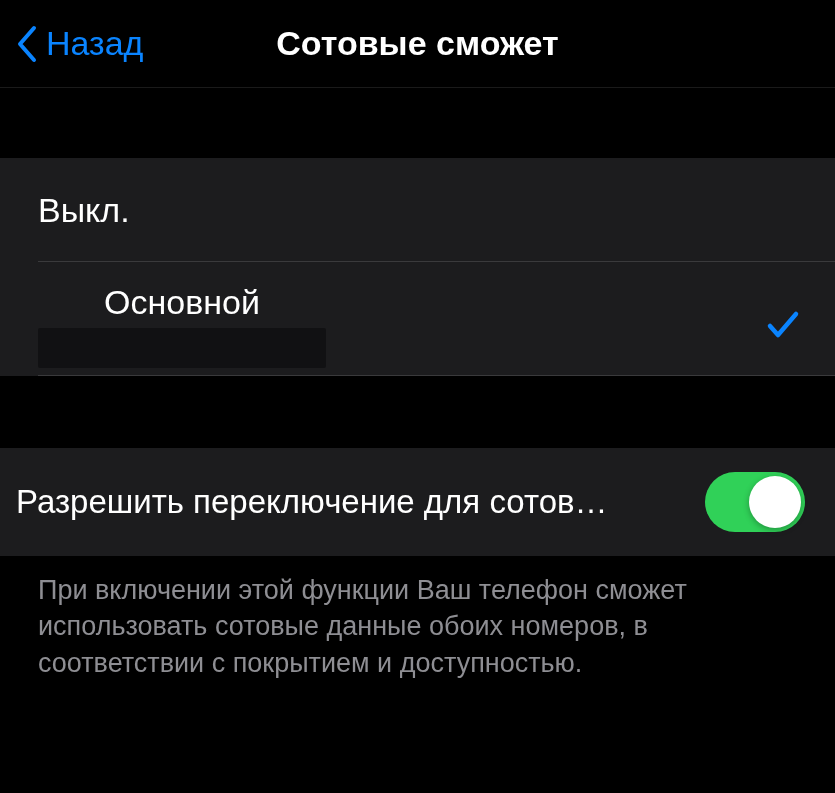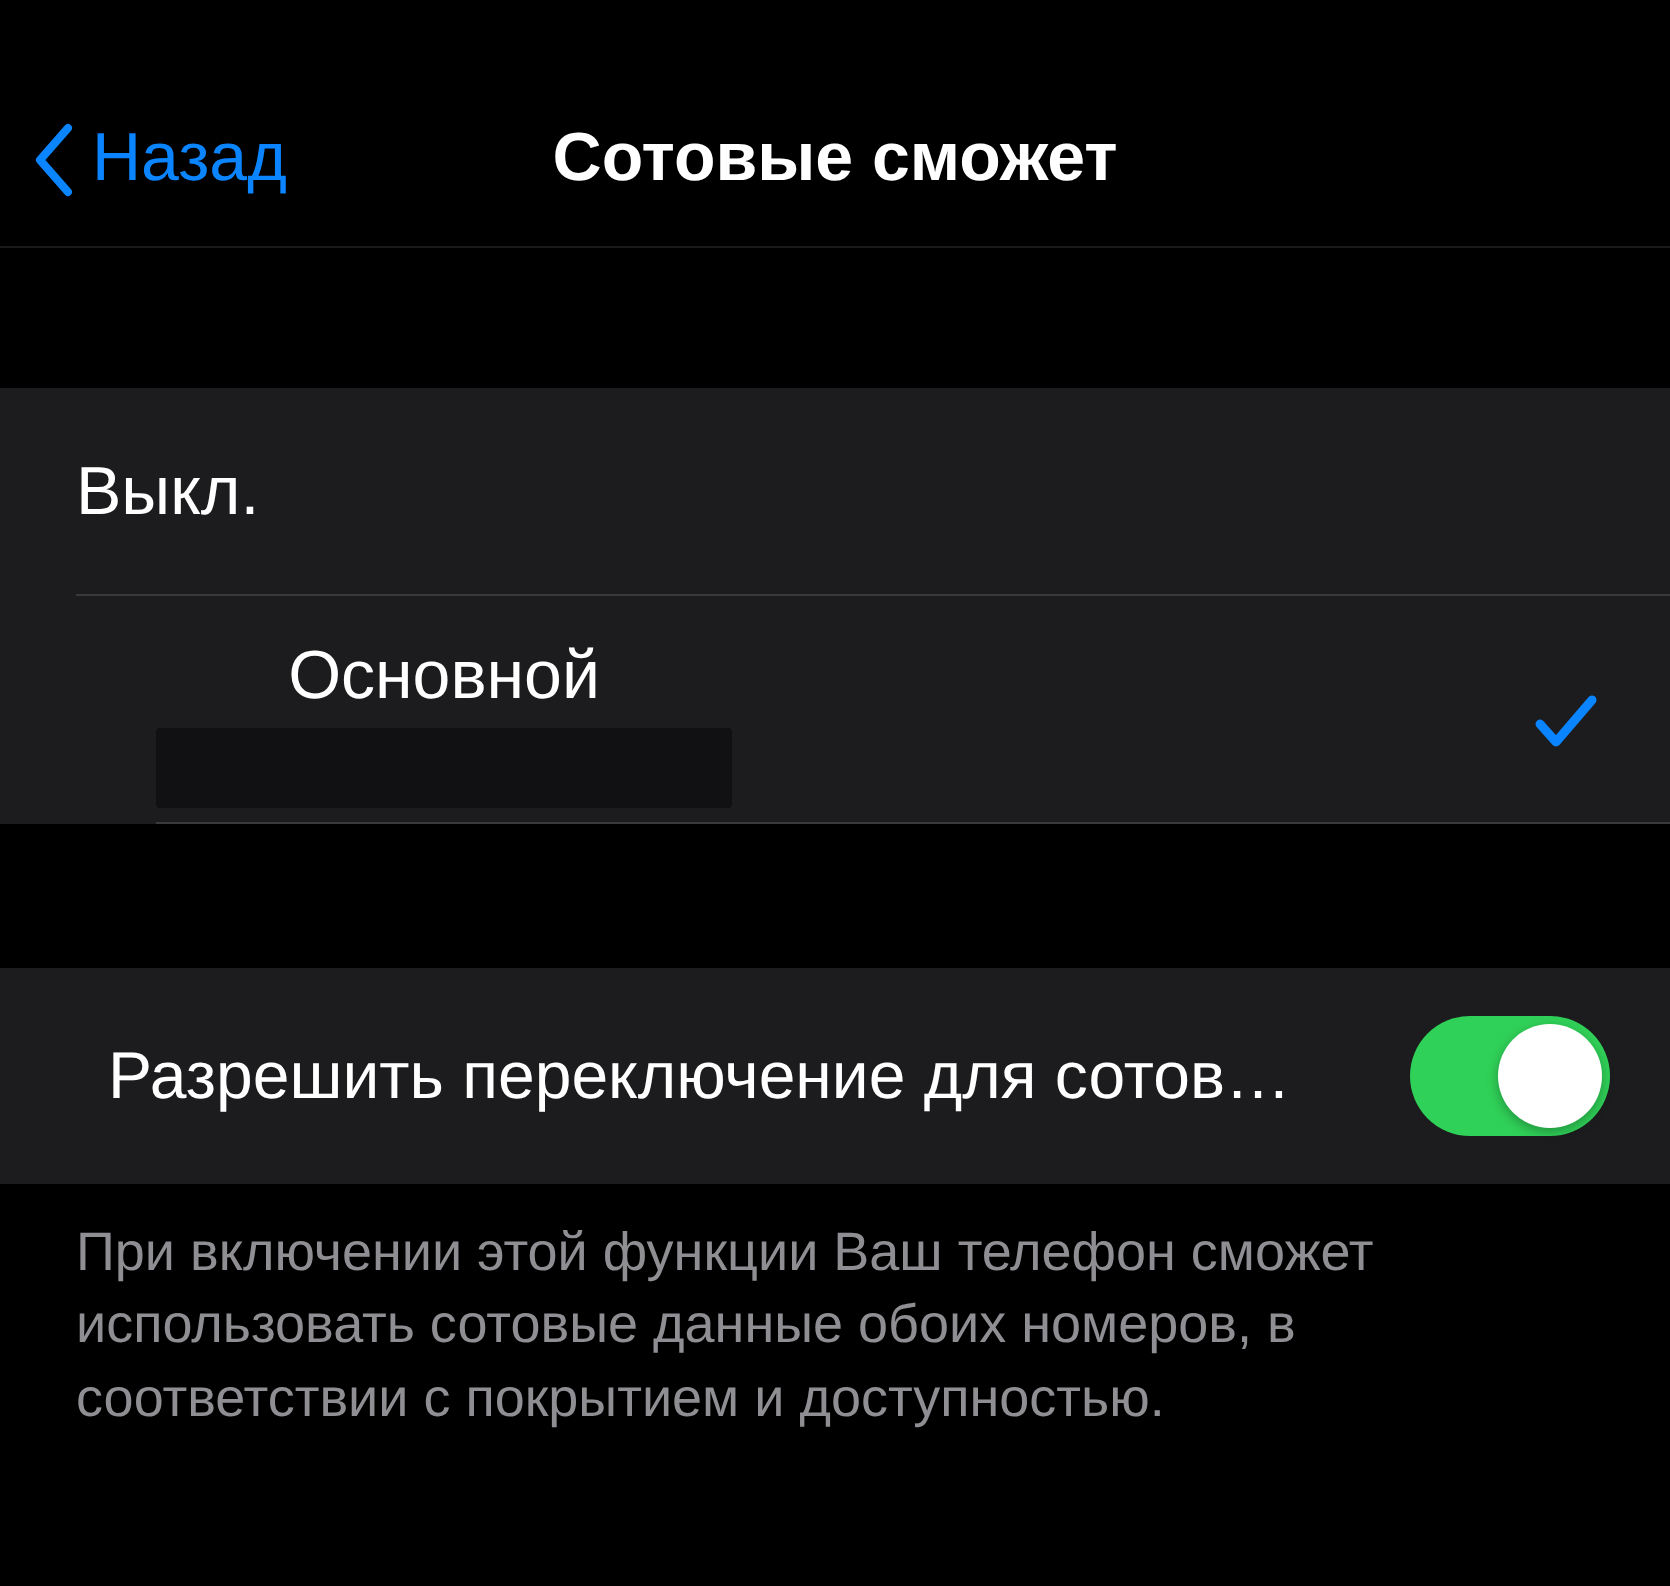--- a/index.html
+++ b/index.html
@@ -16,21 +16,20 @@
       color: #ffffff;
       overflow: hidden;
     }
     .navbar {
       display: flex;
       align-items: center;
       height: 88px;
       position: relative;
       background: #000000;
       border-bottom: 1px solid #1a1a1a;
-      margin-top: 36px;
     }
     .back-button {
       display: flex;
       align-items: center;
       padding-left: 14px;
       cursor: pointer;
       height: 100%;
     }
     .chevron-left {
       width: 24px;
@@ -73,21 +72,20 @@
       justify-content: space-between;
       min-height: 104px;
       padding: 0 34px 0 38px;
       position: relative;
       cursor: pointer;
     }
     .list-row.with-sub {
       min-height: 114px;
       padding-top: 18px;
       padding-bottom: 6px;
-      margin-left: 40px;
     }
     .row-separator {
       position: absolute;
       bottom: 0;
       left: 38px;
       right: 0;
       height: 1px;
       background: #3a3a3c;
     }
     .row-label {
@@ -114,21 +112,21 @@
       stroke-width: 4.5;
       fill: none;
       stroke-linecap: round;
       stroke-linejoin: round;
     }
     .toggle-row {
       display: flex;
       align-items: center;
       justify-content: space-between;
       height: 108px;
-      padding: 0 30px 0 54px;
+      padding: 0 30px 0 16px;
       background: #1c1c1e;
     }
     .toggle-label {
       color: #ffffff;
       font-size: 33px;
       font-weight: 400;
       white-space: nowrap;
       overflow: hidden;
       text-overflow: ellipsis;
       max-width: 600px;

